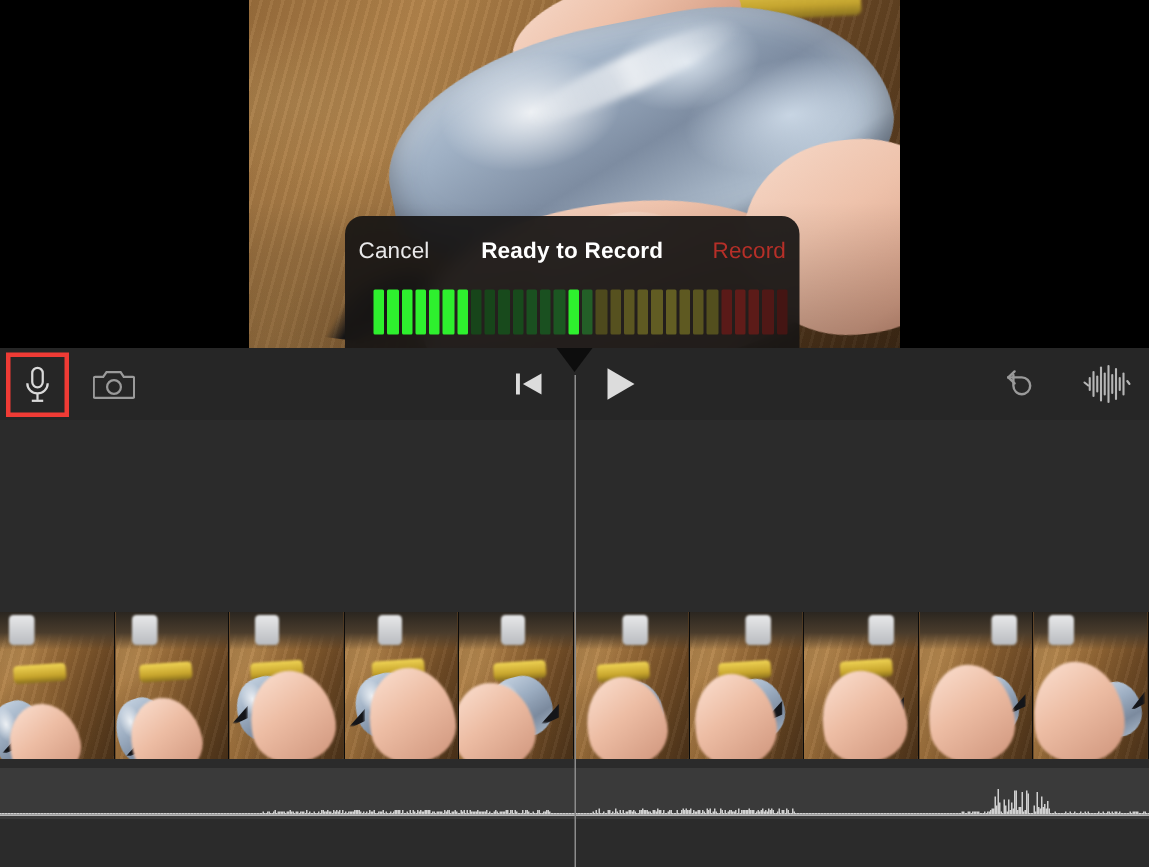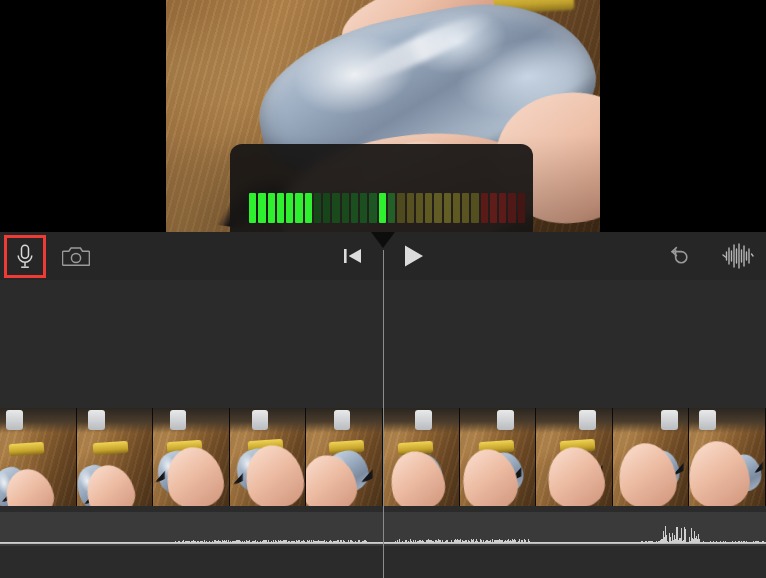--- a/index.html
+++ b/index.html
@@ -359,20 +359,25 @@
         <div class="bag-sheen"></div>
       </div>
       <div class="finger f-bottom"></div>
       <div class="finger f-right"></div>
       <div class="finger f-thumb"></div>
       <div class="viewer-dim"></div>
     </div>
   </div>
 
   <div class="record-dialog">
+    <div class="rd-row">
+      <span class="rd-cancel">Cancel</span>
+      <span class="rd-title">Ready to Record</span>
+      <span class="rd-record">Record</span>
+    </div>
     <div class="meter" id="meter">
         <div class="meter-bar" style="background: rgb(46, 240, 46);"></div>
         <div class="meter-bar" style="background: rgb(46, 240, 46);"></div>
         <div class="meter-bar" style="background: rgb(46, 240, 46);"></div>
         <div class="meter-bar" style="background: rgb(46, 240, 46);"></div>
         <div class="meter-bar" style="background: rgb(46, 240, 46);"></div>
         <div class="meter-bar" style="background: rgb(46, 240, 46);"></div>
         <div class="meter-bar" style="background: rgb(46, 240, 46);"></div>
         <div class="meter-bar" style="background: rgb(23, 69, 26);"></div>
         <div class="meter-bar" style="background: rgb(23, 69, 26);"></div>

